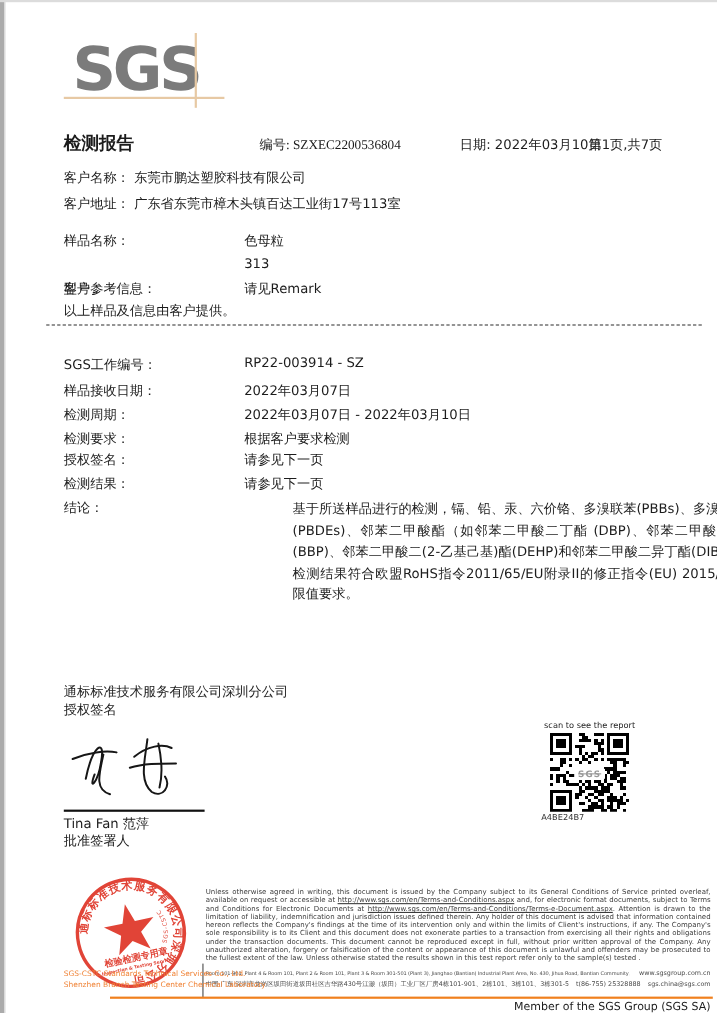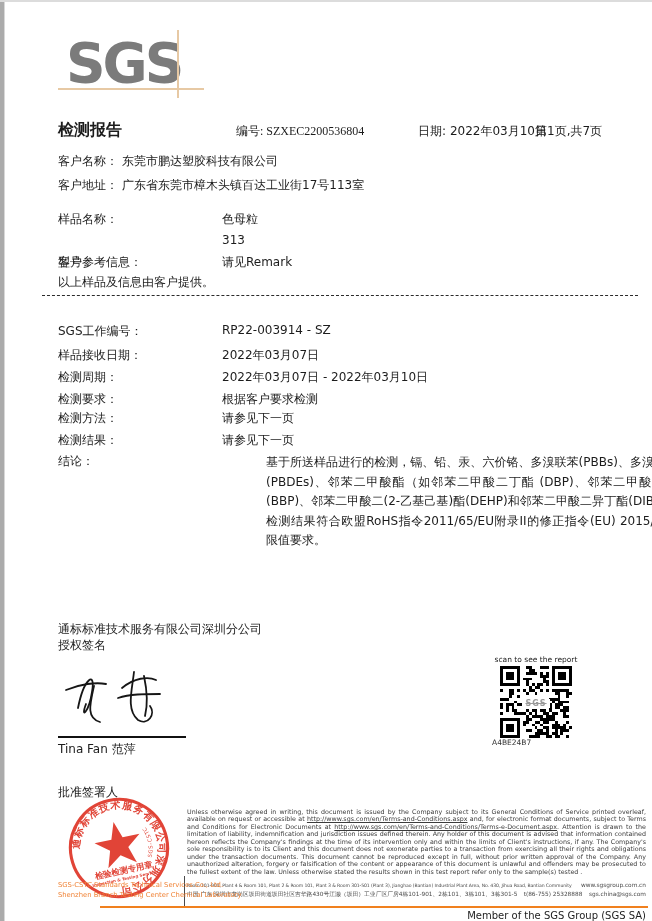--- a/index.html
+++ b/index.html
@@ -100,21 +100,21 @@
   </div>
   <div>
     <span class="row-label" style="top:369px;">检测周期：</span>
     <span class="row-value" style="left:222px;top:369px;">2022年03月07日 - 2022年03月10日</span>
   </div>
   <div>
     <span class="row-label" style="top:391px;">检测要求：</span>
     <span class="row-value" style="left:222px;top:391px;">根据客户要求检测</span>
   </div>
   <div>
-    <span class="row-label" style="top:410px;">检测方法：</span>
+    <span class="row-label" style="top:410px;">授权签名：</span>
     <span class="row-value" style="left:222px;top:410px;">请参见下一页</span>
   </div>
   <div>
     <span class="row-label" style="top:432px;">检测结果：</span>
     <span class="row-value" style="left:222px;top:432px;">请参见下一页</span>
   </div>
 
   <span class="row-label" style="top:453px;">结论：</span>
   <div class="conclusion">基于所送样品进行的检测，镉、铅、汞、六价铬、多溴联苯(PBBs)、多溴二苯醚(PBDEs)、邻苯二甲酸酯（如邻苯二甲酸二丁酯 (DBP)、邻苯二甲酸丁苄酯(BBP)、邻苯二甲酸二(2-乙基己基)酯(DEHP)和邻苯二甲酸二异丁酯(DIBP)）的检测结果符合欧盟RoHS指令2011/65/EU附录II的修正指令(EU) 2015/863的限值要求。</div>
 
@@ -127,21 +127,21 @@
       <path d="M6,26 C20,20 36,18 46,20"></path>
       <path d="M34,22 C30,40 26,54 40,58"></path>
       <path d="M62,24 C74,14 88,12 96,16"></path>
       <path d="M74,8 C72,26 66,46 78,56 C88,62 96,50 90,42"></path>
       <path d="M84,12 C87,26 88,40 85,52"></path>
       <path d="M58,34 C70,30 84,30 100,30"></path>
     </g>
   </svg>
   <div class="sig-line"></div>
   <div class="abs f12" style="left:58px;top:741px;">Tina Fan 范萍</div>
-  <div class="abs f12" style="left:58px;top:784px;">批准签署人</div>
+  <div class="abs f12" style="left:58px;top:756px;">批准签署人</div>
 
   <div class="qr-caption">scan to see the report</div>
   <svg class="qr-box" id="qr-svg" viewBox="0 0 25 25" shape-rendering="crispEdges">
       <rect x="0" y="0" width="25" height="25" fill="#ffffff"></rect>
       <rect x="9" y="0" width="1" height="1" fill="#000"></rect>
       <rect x="10" y="0" width="1" height="1" fill="#000"></rect>
       <rect x="14" y="0" width="1" height="1" fill="#000"></rect>
       <rect x="15" y="0" width="1" height="1" fill="#000"></rect>
       <rect x="16" y="0" width="1" height="1" fill="#000"></rect>
       <rect x="10" y="1" width="1" height="1" fill="#000"></rect>

